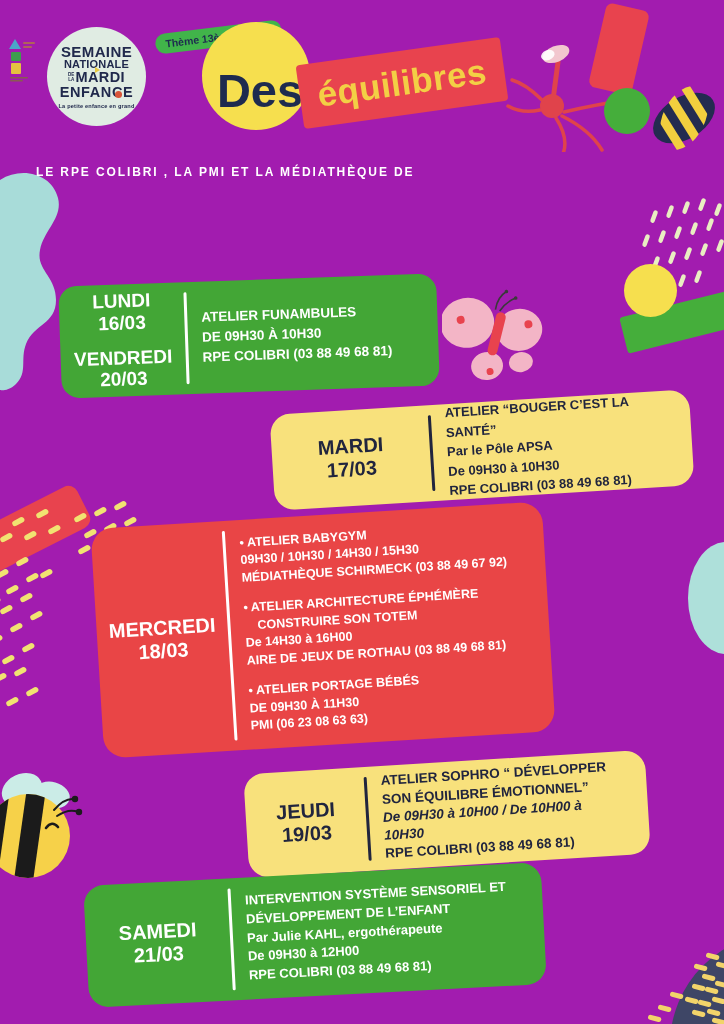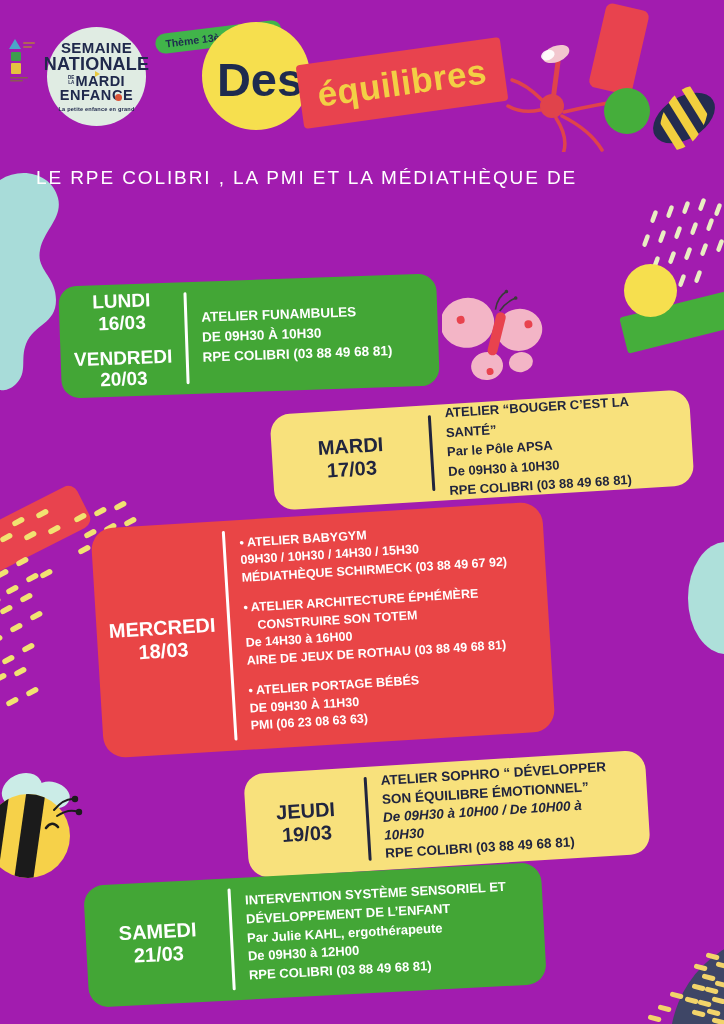--- a/index.html
+++ b/index.html
@@ -13,50 +13,50 @@
 
   
   .partner-logo{left:9px;top:37px;width:30px;height:46px;}
   .logo-circle{
     left:47px;top:27px;width:99px;height:99px;border-radius:50%;
     background:#e0ece3;color:#20294c;text-align:center;
     display:flex;flex-direction:column;justify-content:center;align-items:center;
     font-weight:700;line-height:1.02;
   }
   .lg1{font-size:15px;letter-spacing:.4px;}
-  .lg2{font-size:18px;letter-spacing:.2px;}
+  .lg2{font-size:11px;letter-spacing:.2px;}
   .lg-row{display:flex;align-items:center;justify-content:center;position:relative;}
   .dela{display:flex;flex-direction:column;font-size:4.6px;line-height:1;margin-right:1px;font-weight:700;}
   .lg3{font-size:14.5px;letter-spacing:.4px;}
   .lg4{font-size:14.5px;letter-spacing:.6px;position:relative;}
   .enf-dot{position:absolute;right:11px;top:6px;width:7px;height:7px;border-radius:50%;background:#d95438;}
   .p-flag{position:absolute;left:27px;top:-3px;width:0;height:0;border-left:5px solid #e8c83f;border-top:3px solid transparent;border-bottom:3px solid transparent;}
   .tagline{font-size:5.6px;margin-top:4px;letter-spacing:.2px;font-weight:700;}
 
   .theme-badge{
     left:155px;top:27px;background:#41b44a;color:#1e2b4f;
     font-size:10.5px;font-weight:700;padding:4px 10px;border-radius:11px;
     transform:rotate(-7deg);white-space:nowrap;
   }
   .title-des{
     left:202px;top:22px;width:108px;height:108px;border-radius:50%;background:#f6df4e;
     display:flex;align-items:center;justify-content:center;
     color:#1e2b4f;font-size:47px;font-weight:800;
   }
-  .title-des span{position:relative;top:3px;left:4px;}
+  .title-des span{position:relative;top:14px;left:4px;}
   .title-equ{
     left:299px;top:51px;width:206px;height:64px;background:#e8434e;border-radius:4px;
     transform:rotate(-8deg);display:flex;align-items:center;justify-content:center;
     color:#f3cf45;font-size:35px;font-weight:800;letter-spacing:.5px;
   }
   .excl-shape{left:597px;top:6px;width:44px;height:86px;background:#e8434e;border-radius:7px;transform:rotate(13deg);}
   .green-dot-lg{left:604px;top:88px;width:46px;height:46px;border-radius:50%;background:#45ae3b;}
 
   
-  .intro{left:36px;top:162px;width:680px;color:#ffffff;font-weight:400;font-size:19px;letter-spacing:1.9px;line-height:1.7;}
+  .intro{left:36px;top:162px;width:680px;color:#ffffff;font-weight:700;font-size:12px;letter-spacing:1.9px;line-height:1.7;}
 
   
   .card{position:absolute;display:flex;align-items:center;border-radius:20px;box-sizing:border-box;}
   .card .left{text-align:center;font-weight:800;line-height:1.15;flex-shrink:0;}
   .card .day{font-size:20px;}
   .card .date{font-size:20px;}
   .card .divider{width:3px;border-radius:2px;align-self:stretch;margin:10px 0;flex-shrink:0;}
   .card .right{padding-left:14px;font-weight:700;box-sizing:border-box;}
   .green-card{background:#43a636;color:#ffffff;}
   .green-card .divider{background:#ffffff;}

